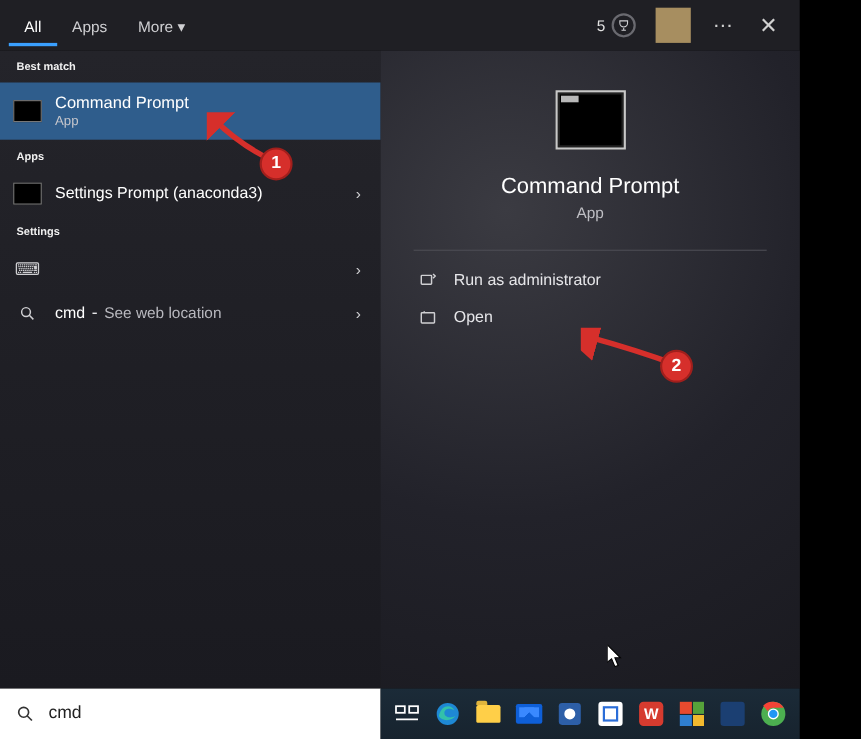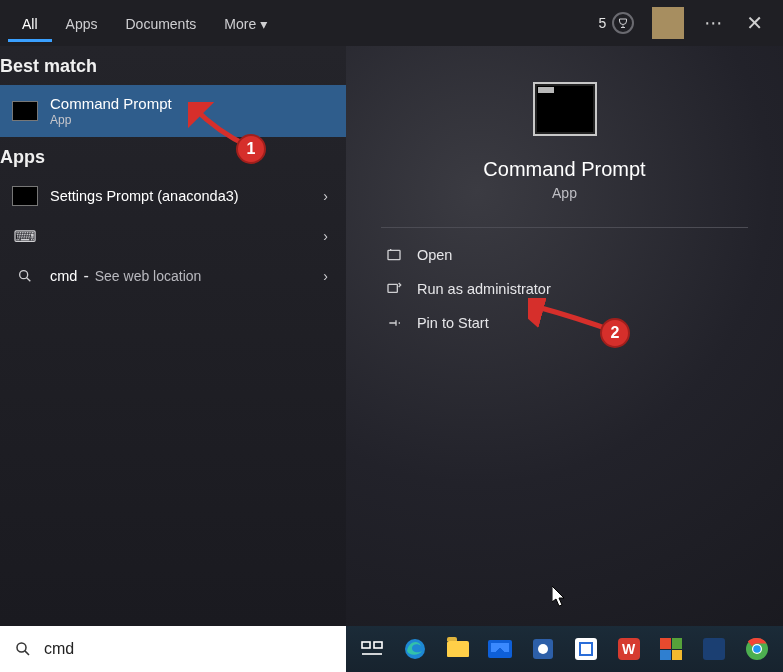--- a/index.html
+++ b/index.html
@@ -1,18 +1,18 @@
 <!DOCTYPE html>
 <html><head>
 <meta charset="utf-8">
 <style>
   * { margin: 0; padding: 0; box-sizing: border-box; font-family: "Segoe UI", sans-serif; }
   html, body { width: 783px; height: 672px; overflow: hidden; background: #000; }
 
-  .root { position: relative; width: 783px; height: 672px; }
+  .root { position: relative; width: 727px; height: 672px; }
 
   
   .tabs {
     height: 46px;
     background: #1f1f24;
     display: flex;
     align-items: center;
     color: #d0d0d0;
     font-size: 14px;
     padding: 0 8px;
@@ -39,22 +39,22 @@
   .close-x { font-size: 20px; }
 
   
   .panes { display: flex; height: 580px; background: #1b1b1f; }
   .left {
     width: 346px;
     background: linear-gradient(180deg, #24242a 0%, #1a1a20 100%);
     color: #e6e6e9;
   }
   .section-label {
-    padding: 10px 0 8px;
-    font-size: 18px; font-weight: 600;
+    padding: 10px 15px 8px;
+    font-size: 10px; font-weight: 600;
     color: #f0f0f0;
   }
   .res-item {
     display: flex; align-items: center;
     padding: 10px 12px; gap: 12px;
     cursor: pointer;
     position: relative;
   }
   .res-item .chev { margin-left: auto; margin-right: 6px; color: #cfcfd2; font-size: 14px; }
   .res-item.selected { background: #2f5d8c; }
@@ -181,21 +181,20 @@
   }
 </style>
 </head>
 <body>
 
 <div class="root">
 
   <div class="tabs">
     <div class="tab active">All</div>
     <div class="tab">Apps</div>
-    <div class="tab">Documents</div>
     <div class="tab more-tab">
       <span>More</span>
       <span>▾</span>
     </div>
     <div class="spacer"></div>
     <div class="rewards">
       <span>5</span>
       <span class="reward-ring">
         <svg width="12" height="12" viewBox="0 0 24 24" fill="none" stroke="#cfcfd2" stroke-width="2">
             <path d="M8 21h8M12 17v4M5 4h14v4a7 7 0 0 1-14 0V4z"></path>
@@ -222,20 +221,21 @@
 
       <div class="section-label">Apps</div>
       <div class="res-item">
         <div class="res-icon"></div>
         <div class="res-text">
           <div class="title" style="font-size:14.5px">Settings Prompt (anaconda3)</div>
         </div>
         <span class="chev">›</span>
       </div>
 
+      <div class="section-label">Settings</div>
       <div class="res-item">
         <div class="res-icon kbd">⌨</div>
         <span class="chev">›</span>
       </div>
 
       <div class="res-item">
         <div class="res-icon kbd">
           <svg width="16" height="16" viewBox="0 0 24 24" fill="none" stroke="#cfcfd2" stroke-width="2">
               <circle cx="10" cy="10" r="6"></circle>
               <line x1="20" y1="20" x2="14.5" y2="14.5"></line>
@@ -252,42 +252,34 @@
 
     <div class="right">
       <div class="thumb"></div>
       <div class="preview-title">Command Prompt</div>
       <div class="preview-sub">App</div>
       <div class="divider"></div>
       <div class="action-list">
         <div class="action">
           <span class="aicon">
             <svg width="16" height="16" viewBox="0 0 24 24" fill="none" stroke="#cfcfd2" stroke-width="2">
+                <rect x="3" y="5" width="14" height="12" rx="1"></rect>
+                <path d="M19 3l3 3-3 3"></path>
+              </svg>
+          </span>
+          <span>Run as administrator</span>
+        </div>
+        <div class="action">
+          <span class="aicon">
+            <svg width="16" height="16" viewBox="0 0 24 24" fill="none" stroke="#cfcfd2" stroke-width="2">
                 <rect x="3" y="5" width="18" height="14" rx="1"></rect>
                 <path d="M7 5V3"></path>
               </svg>
           </span>
           <span>Open</span>
-        </div>
-        <div class="action">
-          <span class="aicon">
-            <svg width="16" height="16" viewBox="0 0 24 24" fill="none" stroke="#cfcfd2" stroke-width="2">
-                <rect x="3" y="5" width="14" height="12" rx="1"></rect>
-                <path d="M19 3l3 3-3 3"></path>
-              </svg>
-          </span>
-          <span>Run as administrator</span>
-        </div>
-        <div class="action">
-          <span class="aicon">
-            <svg width="16" height="16" viewBox="0 0 24 24" fill="none" stroke="#cfcfd2" stroke-width="2">
-                <path d="M5 12h10M15 8v8M19 12h2"></path>
-              </svg>
-          </span>
-          <span>Pin to Start</span>
         </div>
       </div>
     </div>
   </div>
 
   <div class="search-bar">
     <svg class="mag" viewBox="0 0 24 24" fill="none" stroke="#333" stroke-width="2">
         <circle cx="10" cy="10" r="6"></circle>
         <line x1="20" y1="20" x2="14.5" y2="14.5"></line>
       </svg>

